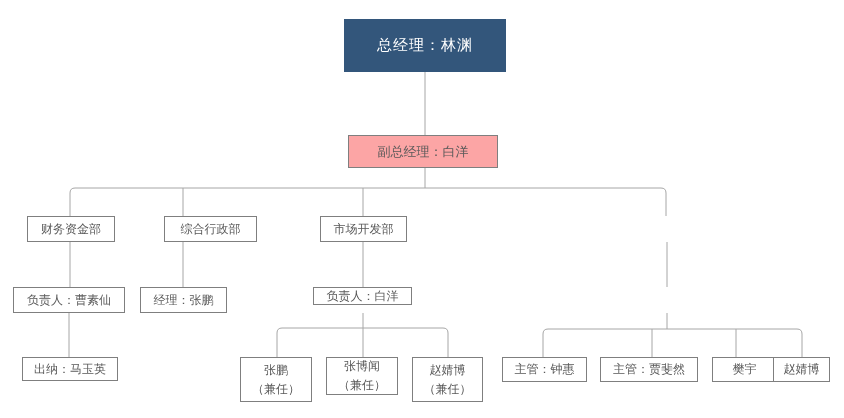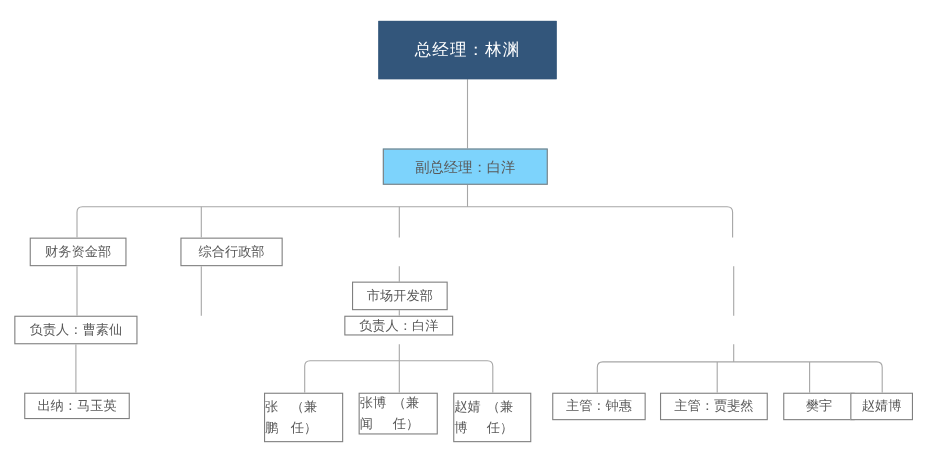--- a/index.html
+++ b/index.html
@@ -25,25 +25,25 @@
     white-space:nowrap;
   }
   .node.root{
     background:#33567B;
     border:1px solid #33567B;
     color:#ffffff;
     font-size:15px;
     letter-spacing:1px;
   }
   .node.deputy{
-    background:#7dd3fc;
+    background:#fca5a5;
     font-size:13px;
   }
   .node.twoline{
-    flex-direction:row;
+    flex-direction:column;
     line-height:19px;
     white-space:normal;
   }
 </style>
 </head>
 <body>
 
 <div class="canvas">
 
   <svg class="lines" width="844" height="418" viewBox="0 0 844 418">
@@ -74,23 +74,24 @@
       <path d="M736 329 L736 357"></path>
     </g>
   </svg>
 
   <div class="node root" style="left:344px;top:19px;width:162px;height:53px;">总经理：林渊</div>
 
   <div class="node deputy" style="left:348px;top:135px;width:150px;height:33px;">副总经理：白洋</div>
 
   <div class="node" style="left:27px;top:216px;width:88px;height:26px;">财务资金部</div>
   <div class="node" style="left:140px;top:216px;width:93px;height:26px;margin-left:24px;">综合行政部</div>
-  <div class="node" style="left:320px;top:216px;width:87px;height:26px;margin-top:40px;">市场开发部</div>
+  <div class="node" style="left:320px;top:216px;width:87px;height:26px;">市场开发部</div>
 
   <div class="node" style="left:13px;top:287px;width:112px;height:26px;">负责人：曹素仙</div>
+  <div class="node" style="left:140px;top:287px;width:87px;height:26px;">经理：张鹏</div>
   <div class="node" style="left:313px;top:287px;width:99px;height:18px;">负责人：白洋</div>
 
   <div class="node" style="left:22px;top:357px;width:96px;height:24px;">出纳：马玉英</div>
 
   <div class="node twoline" style="left:240px;top:357px;width:72px;height:45px;">
     <span>张鹏</span>
     <span>（兼任）</span>
   </div>
   <div class="node twoline" style="left:326px;top:357px;width:72px;height:38px;">
     <span>张博闻</span>

